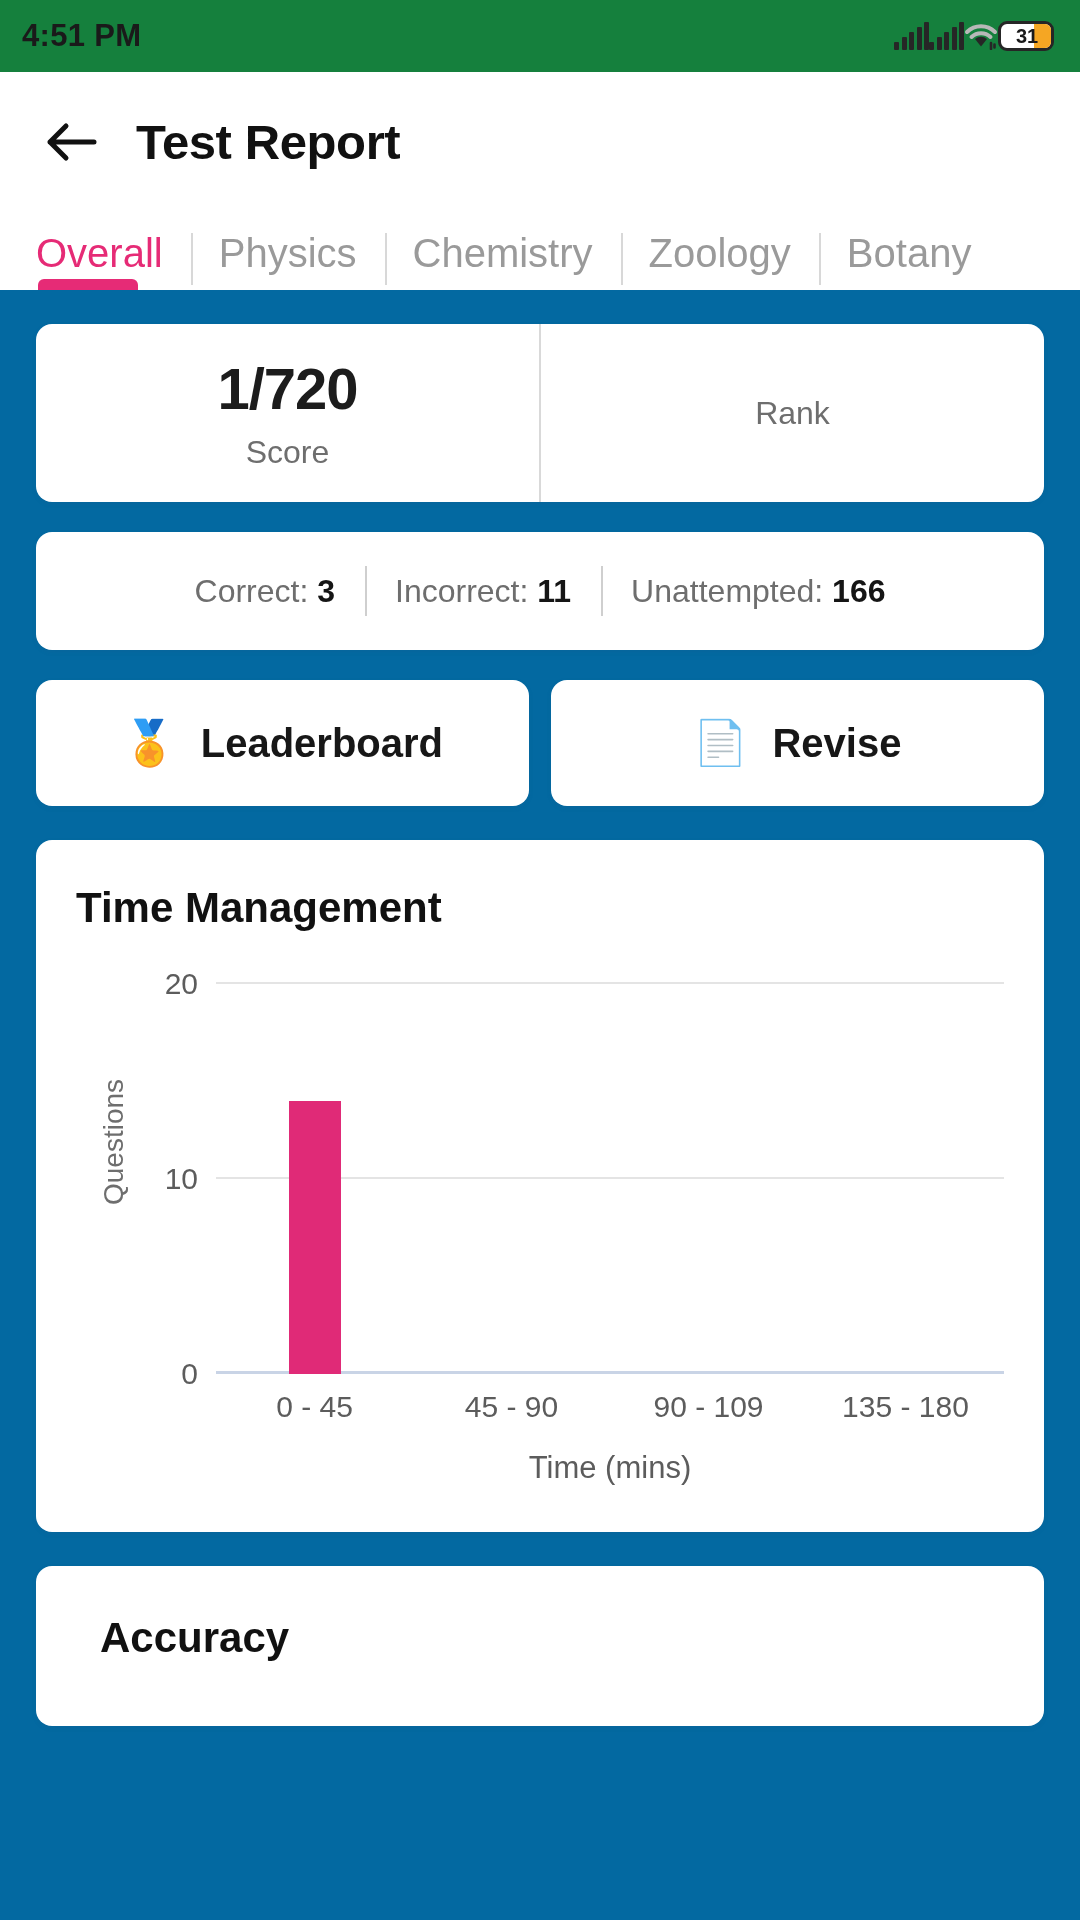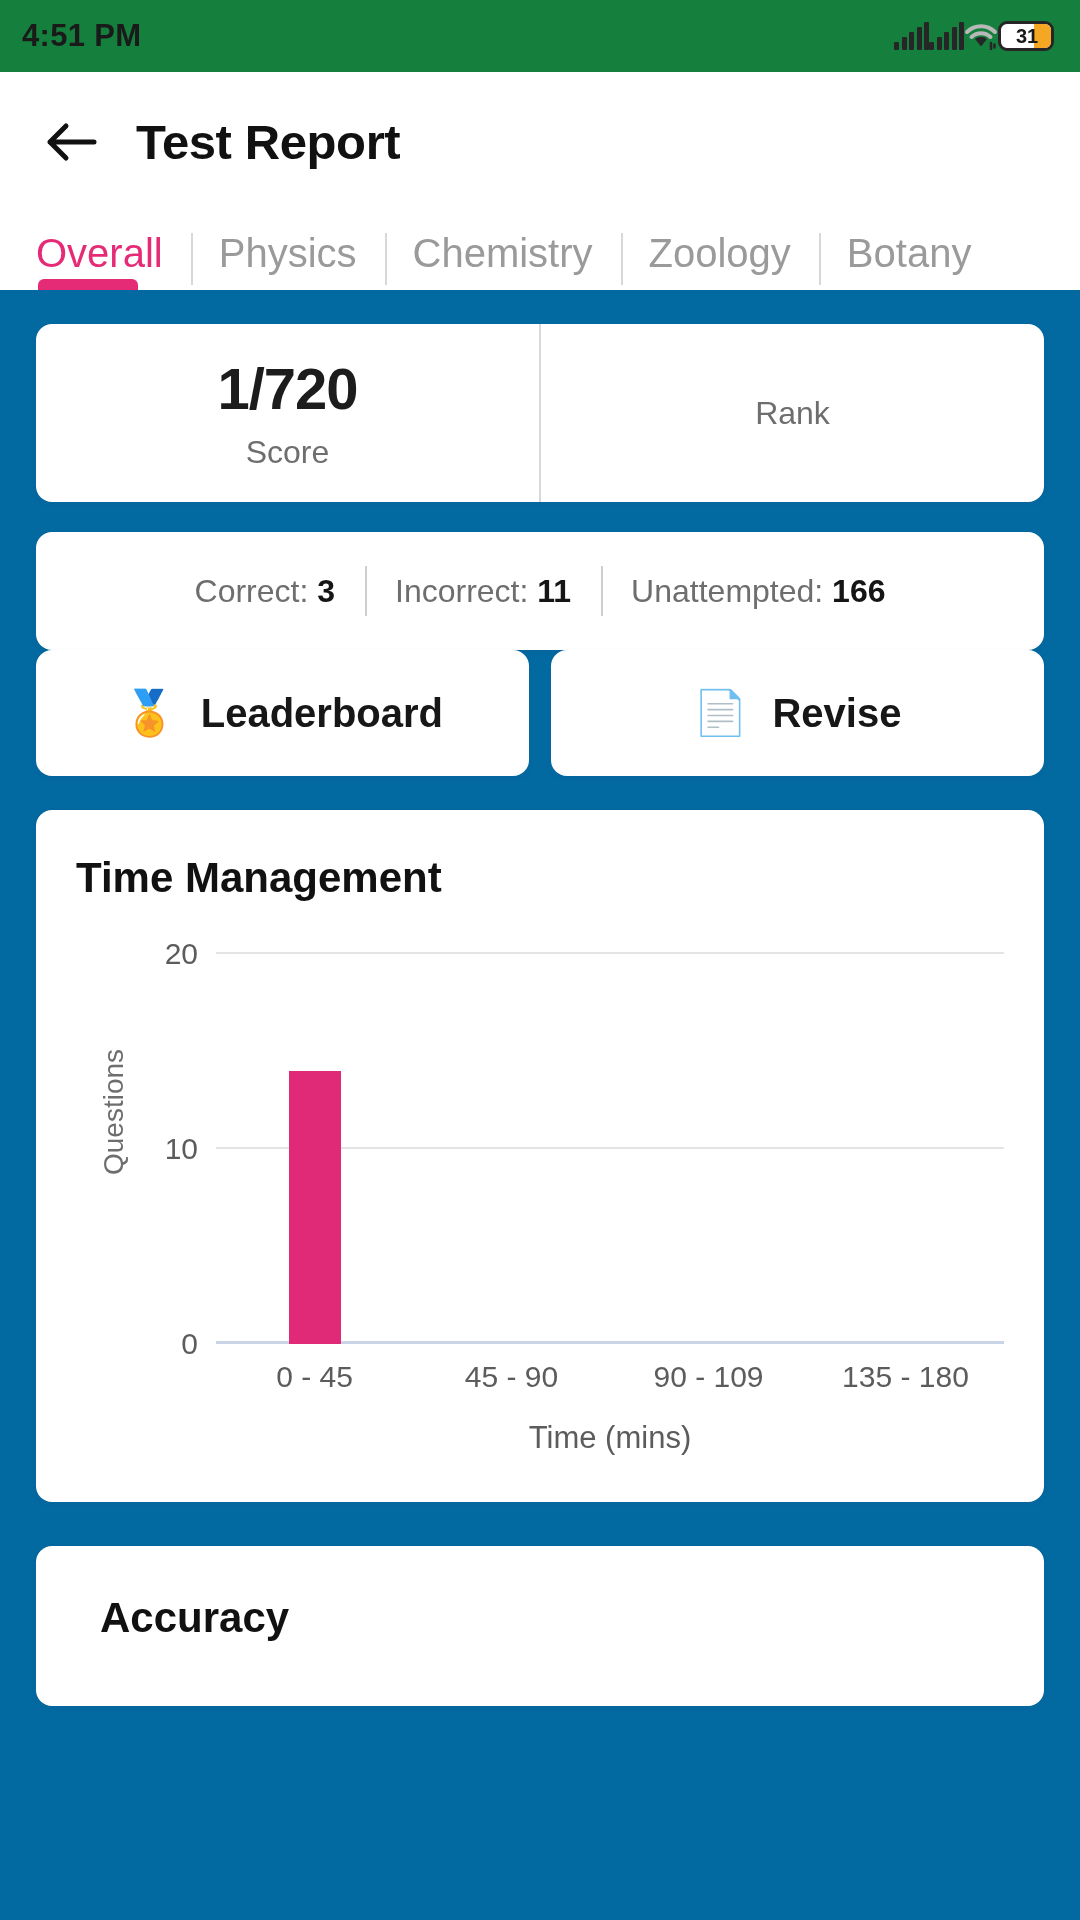--- a/index.html
+++ b/index.html
@@ -97,21 +97,21 @@
     flex: 1; display: flex; flex-direction: column;
     align-items: center; justify-content: center; gap: 12px;
   }
   .score-cell + .score-cell { border-left: 2px solid #d9d9d9; }
   .score-val { font-size: 58px; font-weight: bold; color: #1c1c1c; letter-spacing: -1px; }
   .score-lbl { font-size: 32px; color: #6e6e6e; }
 
   
   .stats-card {
     height: 118px; display: flex; align-items: center;
-    justify-content: center; 
+    justify-content: center; margin-bottom: 30px;
   }
   .stat {
     font-size: 32px; color: #6e6e6e; padding: 0 30px;
     position: relative; white-space: nowrap;
   }
   .stat b { color: #151515; font-weight: bold; }
   .stat + .stat::before {
     content: ""; position: absolute; left: 0; top: 50%;
     transform: translateY(-50%);
     width: 2px; height: 50px; background: #cfcfcf;
@@ -120,21 +120,21 @@
   
   .actions { display: flex; gap: 22px; margin-bottom: 34px; }
   .action-btn {
     flex: 1; height: 126px; display: flex; align-items: center;
     justify-content: center; gap: 24px; cursor: pointer;
   }
   .action-icon { font-size: 44px; line-height: 1; }
   .action-label { font-size: 40px; font-weight: bold; color: #171717; }
 
   
-  .chart-card { padding: 44px 40px 46px 40px; margin-bottom: 44px; }
+  .chart-card { padding: 44px 40px 46px 40px; margin-bottom: 34px; }
   .chart-title {
     font-size: 42px; font-weight: bold; color: #111; margin-bottom: 52px;
   }
   .chart-area { position: relative; height: 390px; display: flex; }
 
   .y-axis-label {
     writing-mode: vertical-rl; transform: rotate(180deg);
     font-size: 28px; color: #6e6e6e;
     position: absolute; left: 22px; top: 58px; height: 200px;
     display: flex; align-items: center; justify-content: center;

